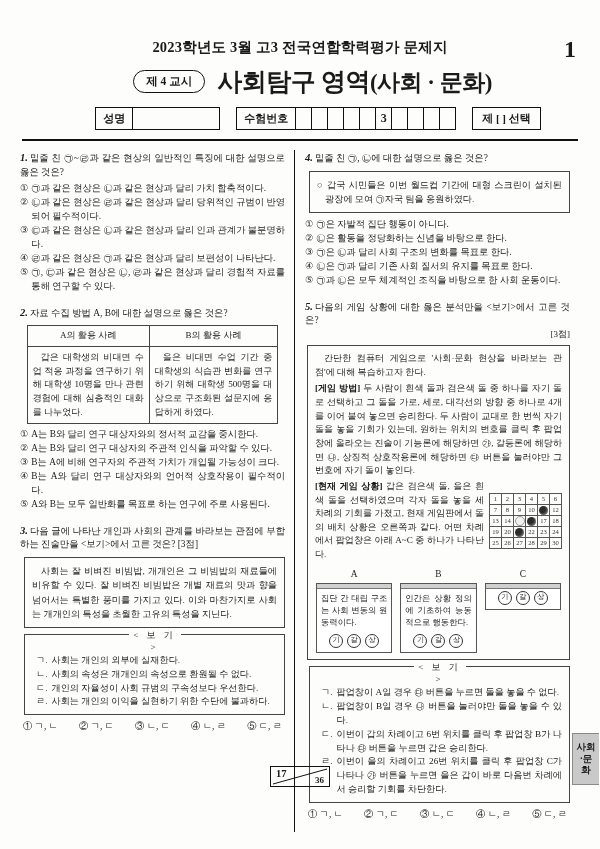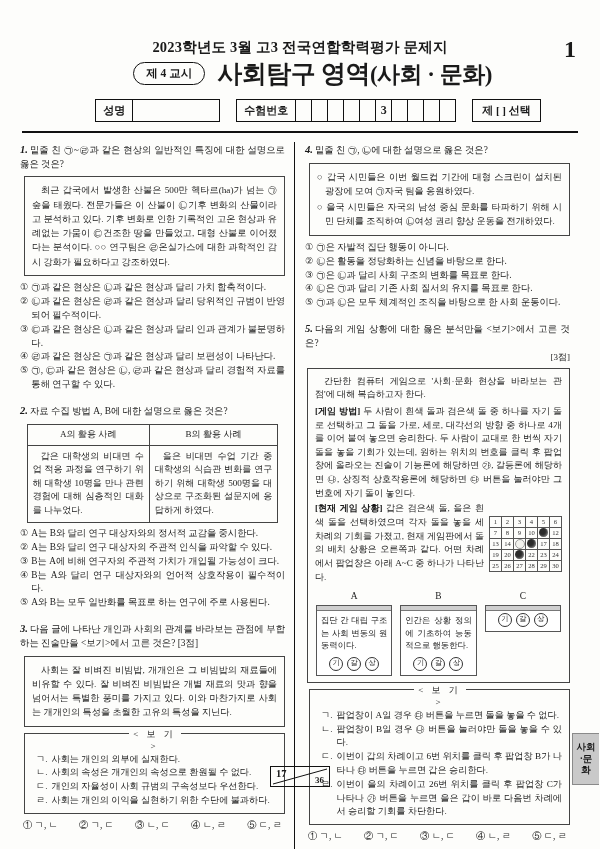--- a/index.html
+++ b/index.html
@@ -7,21 +7,21 @@
     width:600px;height:849px;background:#fdfdfb;
     font-family:"Liberation Serif", serif;
     color:#1a1a1a;position:relative;overflow:hidden;
   }
   .page{position:absolute;inset:0;padding:0;}
 
   
   .hdr{position:relative;padding-top:38px;}
   .hdr-line1{text-align:center;font-size:14.5px;font-weight:bold;letter-spacing:.2px;}
   .hdr-pageno{position:absolute;right:24px;top:36px;font-size:24px;font-weight:bold;font-family:"Liberation Serif",serif;}
-  .hdr-line2{display:flex;align-items:center;justify-content:center;gap:12px;padding-left:25px;}
+  .hdr-line2{display:flex;align-items:center;justify-content:center;gap:12px;margin-top:8px;padding-left:25px;}
   .period{
     border:1.6px solid #111;border-radius:26px;padding:3px 12px;
     font-size:11.5px;font-weight:bold;white-space:nowrap;
   }
   .subject{font-size:25px;font-weight:bold;letter-spacing:-.5px;}
   .subject .paren{font-size:23px;}
 
   .idrow{display:flex;justify-content:center;align-items:stretch;gap:16px;margin-top:9px;padding-left:36px;}
   .idbox{display:flex;border:1.3px solid #111;}
   .idbox .lbl{padding:3px 7px;font-size:11px;font-weight:bold;border-right:1.3px solid #111;white-space:nowrap;}
@@ -148,23 +148,20 @@
   </div>
 
   <div class="cols">
 
     <div class="col left">
 
       <div class="q">
         <div class="qhead">
           <span class="qnum">1.</span><span>밑줄 친 ㉠~㉣과 같은 현상의 일반적인 특징에 대한 설명으로 옳은 것은?</span>
         </div>
-        <div class="stim">
-          <p>최근 갑국에서 발생한 산불은 500만 헥타르(ha)가 넘는 ㉠숲을 태웠다. 전문가들은 이 산불이 ㉡기후 변화의 산물이라고 분석하고 있다. 기후 변화로 인한 기록적인 고온 현상과 유례없는 가뭄이 ㉢건조한 땅을 만들었고, 대형 산불로 이어졌다는 분석이다. ○○ 연구팀은 ㉣온실가스에 대한 과학적인 감시 강화가 필요하다고 강조하였다.</p>
-        </div>
         <div class="choices">
           <div class="choice">
               <span class="mk">①</span>
               <span>㉠과 같은 현상은 ㉡과 같은 현상과 달리 가치 함축적이다.</span>
             </div>
           <div class="choice">
               <span class="mk">②</span>
               <span>㉡과 같은 현상은 ㉣과 같은 현상과 달리 당위적인 규범이 반영되어 필수적이다.</span>
             </div>
           <div class="choice">
@@ -261,21 +258,20 @@
     </div>
 
     <div class="col right">
 
       <div class="q">
         <div class="qhead">
           <span class="qnum">4.</span><span>밑줄 친 ㉠, ㉡에 대한 설명으로 옳은 것은?</span>
         </div>
         <div class="stim">
           <p style="text-indent:0;padding-left:8px;text-indent:-8px;">○ <span>갑국 시민들은 이번 월드컵 기간에 대형 스크린이 설치된 광장에 모여 ㉠자국 팀을 응원하였다.</span></p>
-          <p style="text-indent:0;padding-left:8px;text-indent:-8px;margin-top:2px;">○ <span>을국 시민들은 자국의 남성 중심 문화를 타파하기 위해 시민 단체를 조직하여 ㉡여성 권리 향상 운동을 전개하였다.</span></p>
         </div>
         <div class="choices">
           <div class="choice">
               <span class="mk">①</span>
               <span>㉠은 자발적 집단 행동이 아니다.</span>
             </div>
           <div class="choice">
               <span class="mk">②</span>
               <span>㉡은 활동을 정당화하는 신념을 바탕으로 한다.</span>
             </div>

